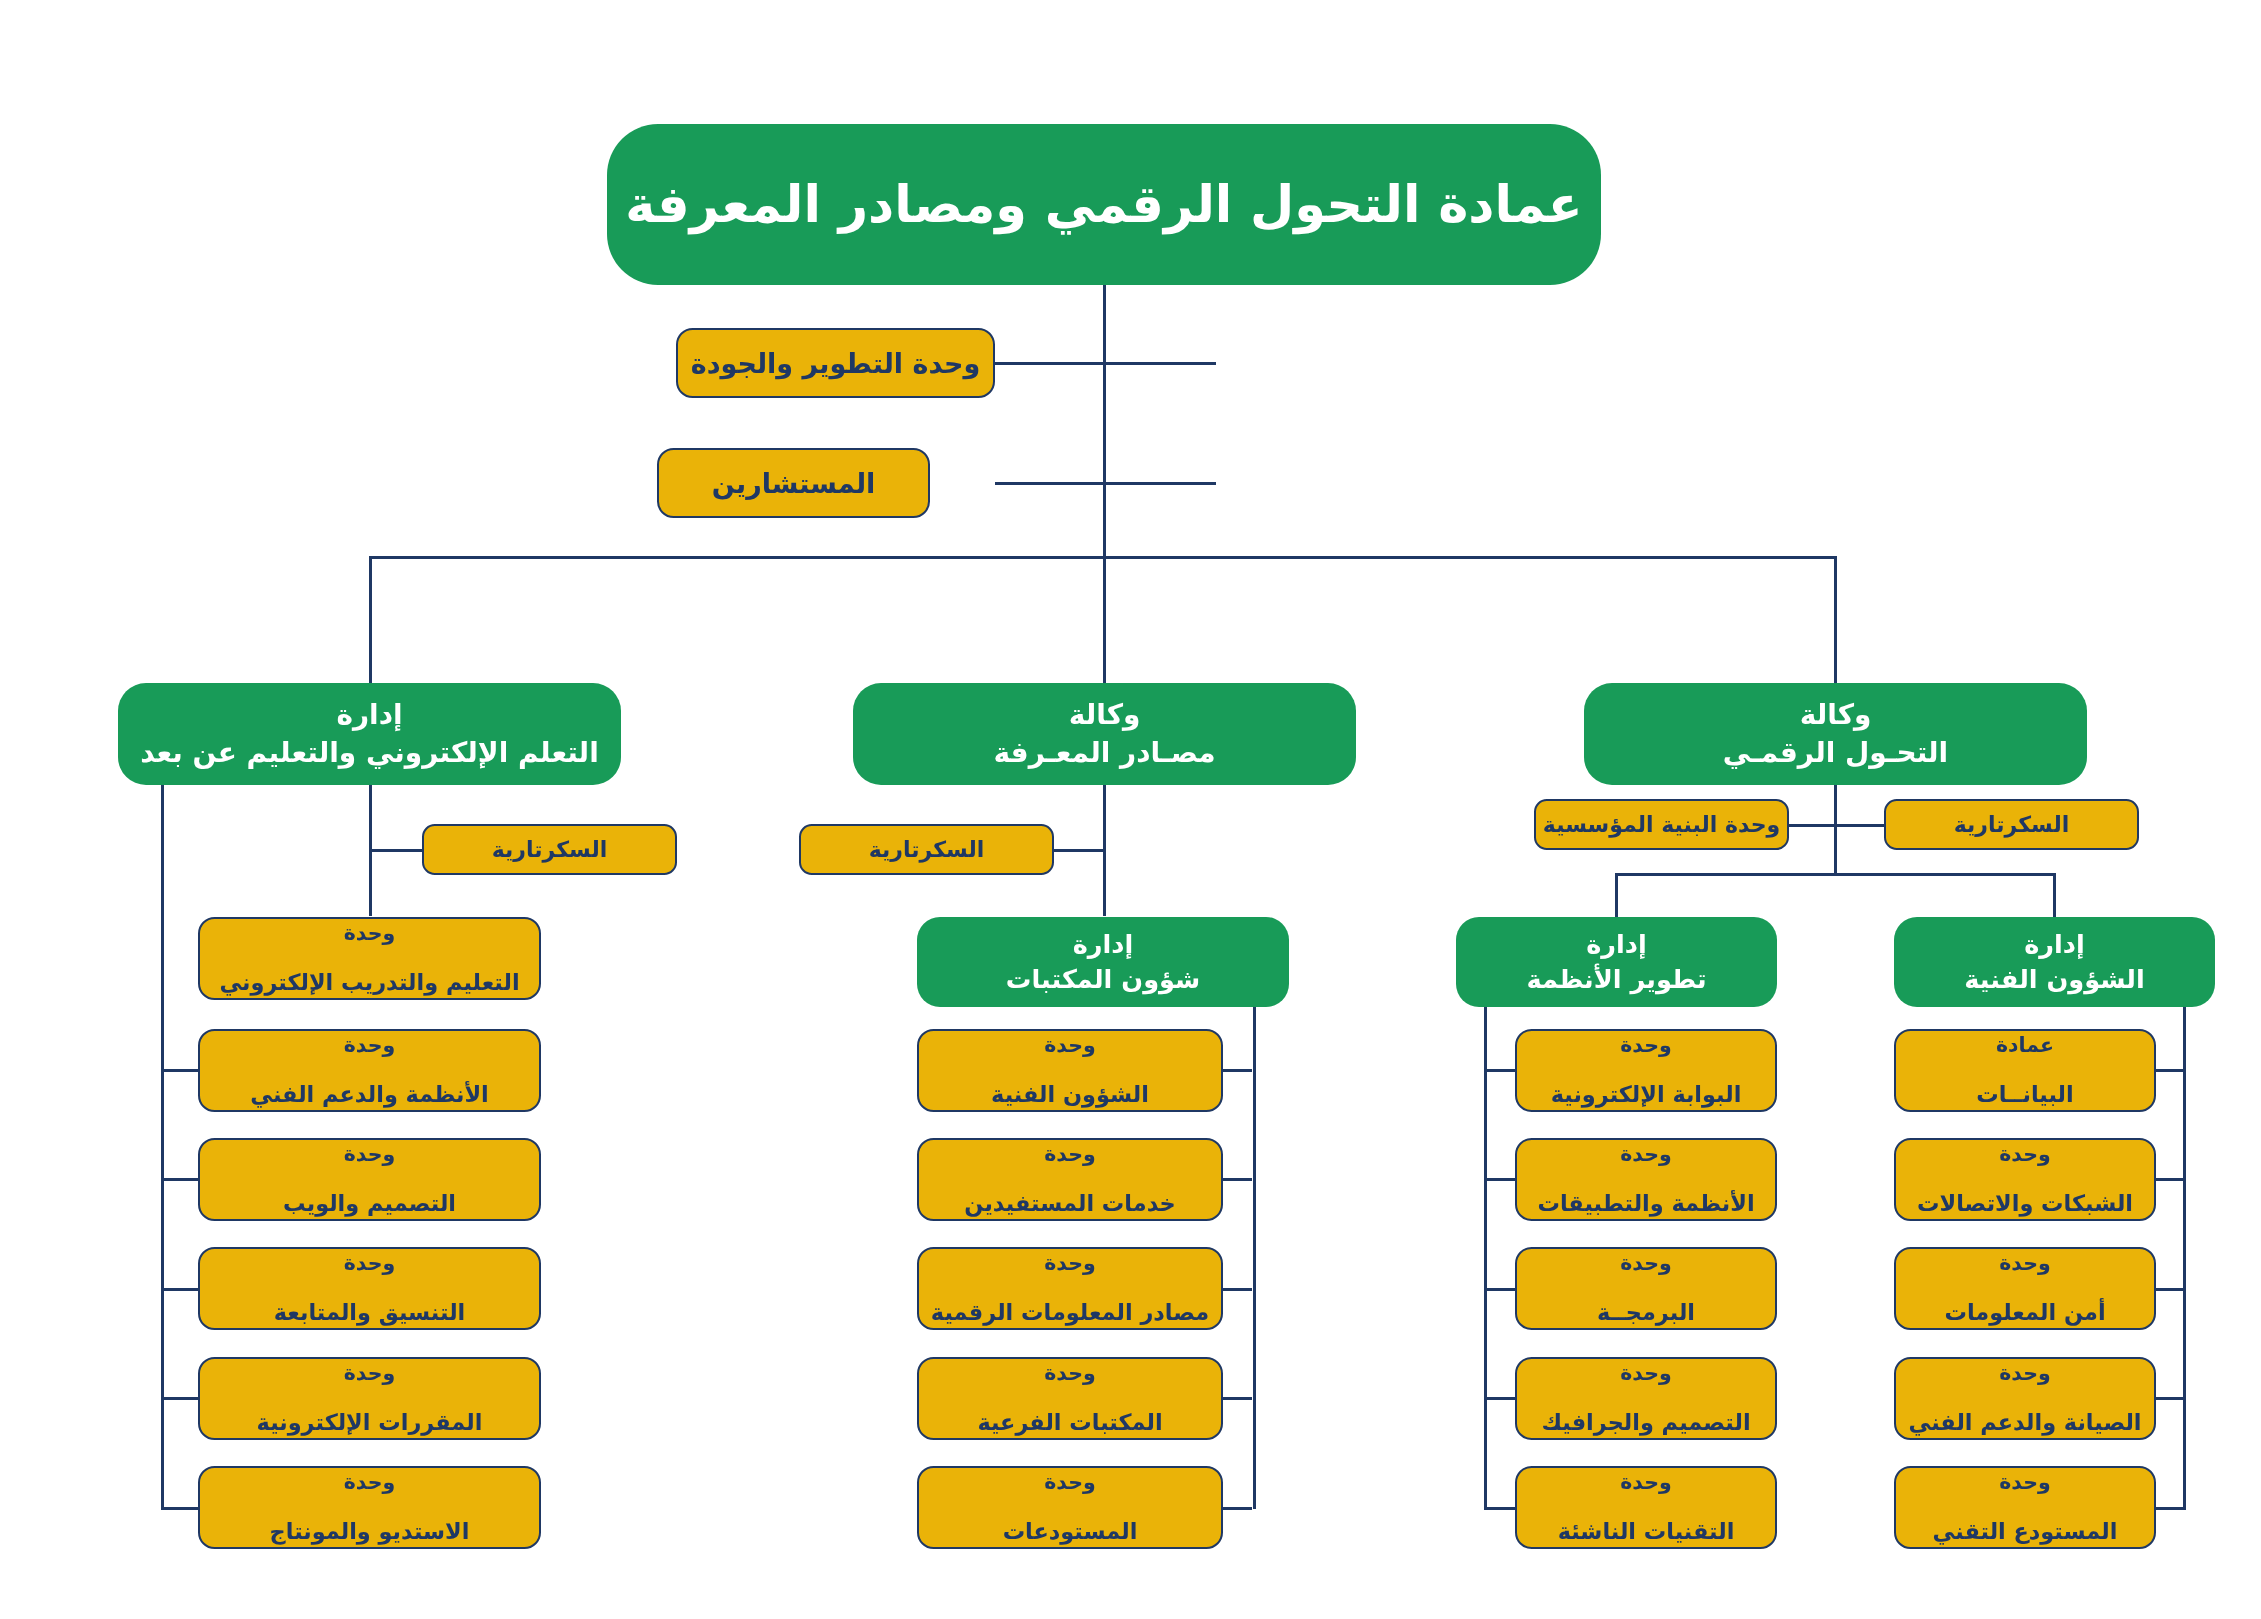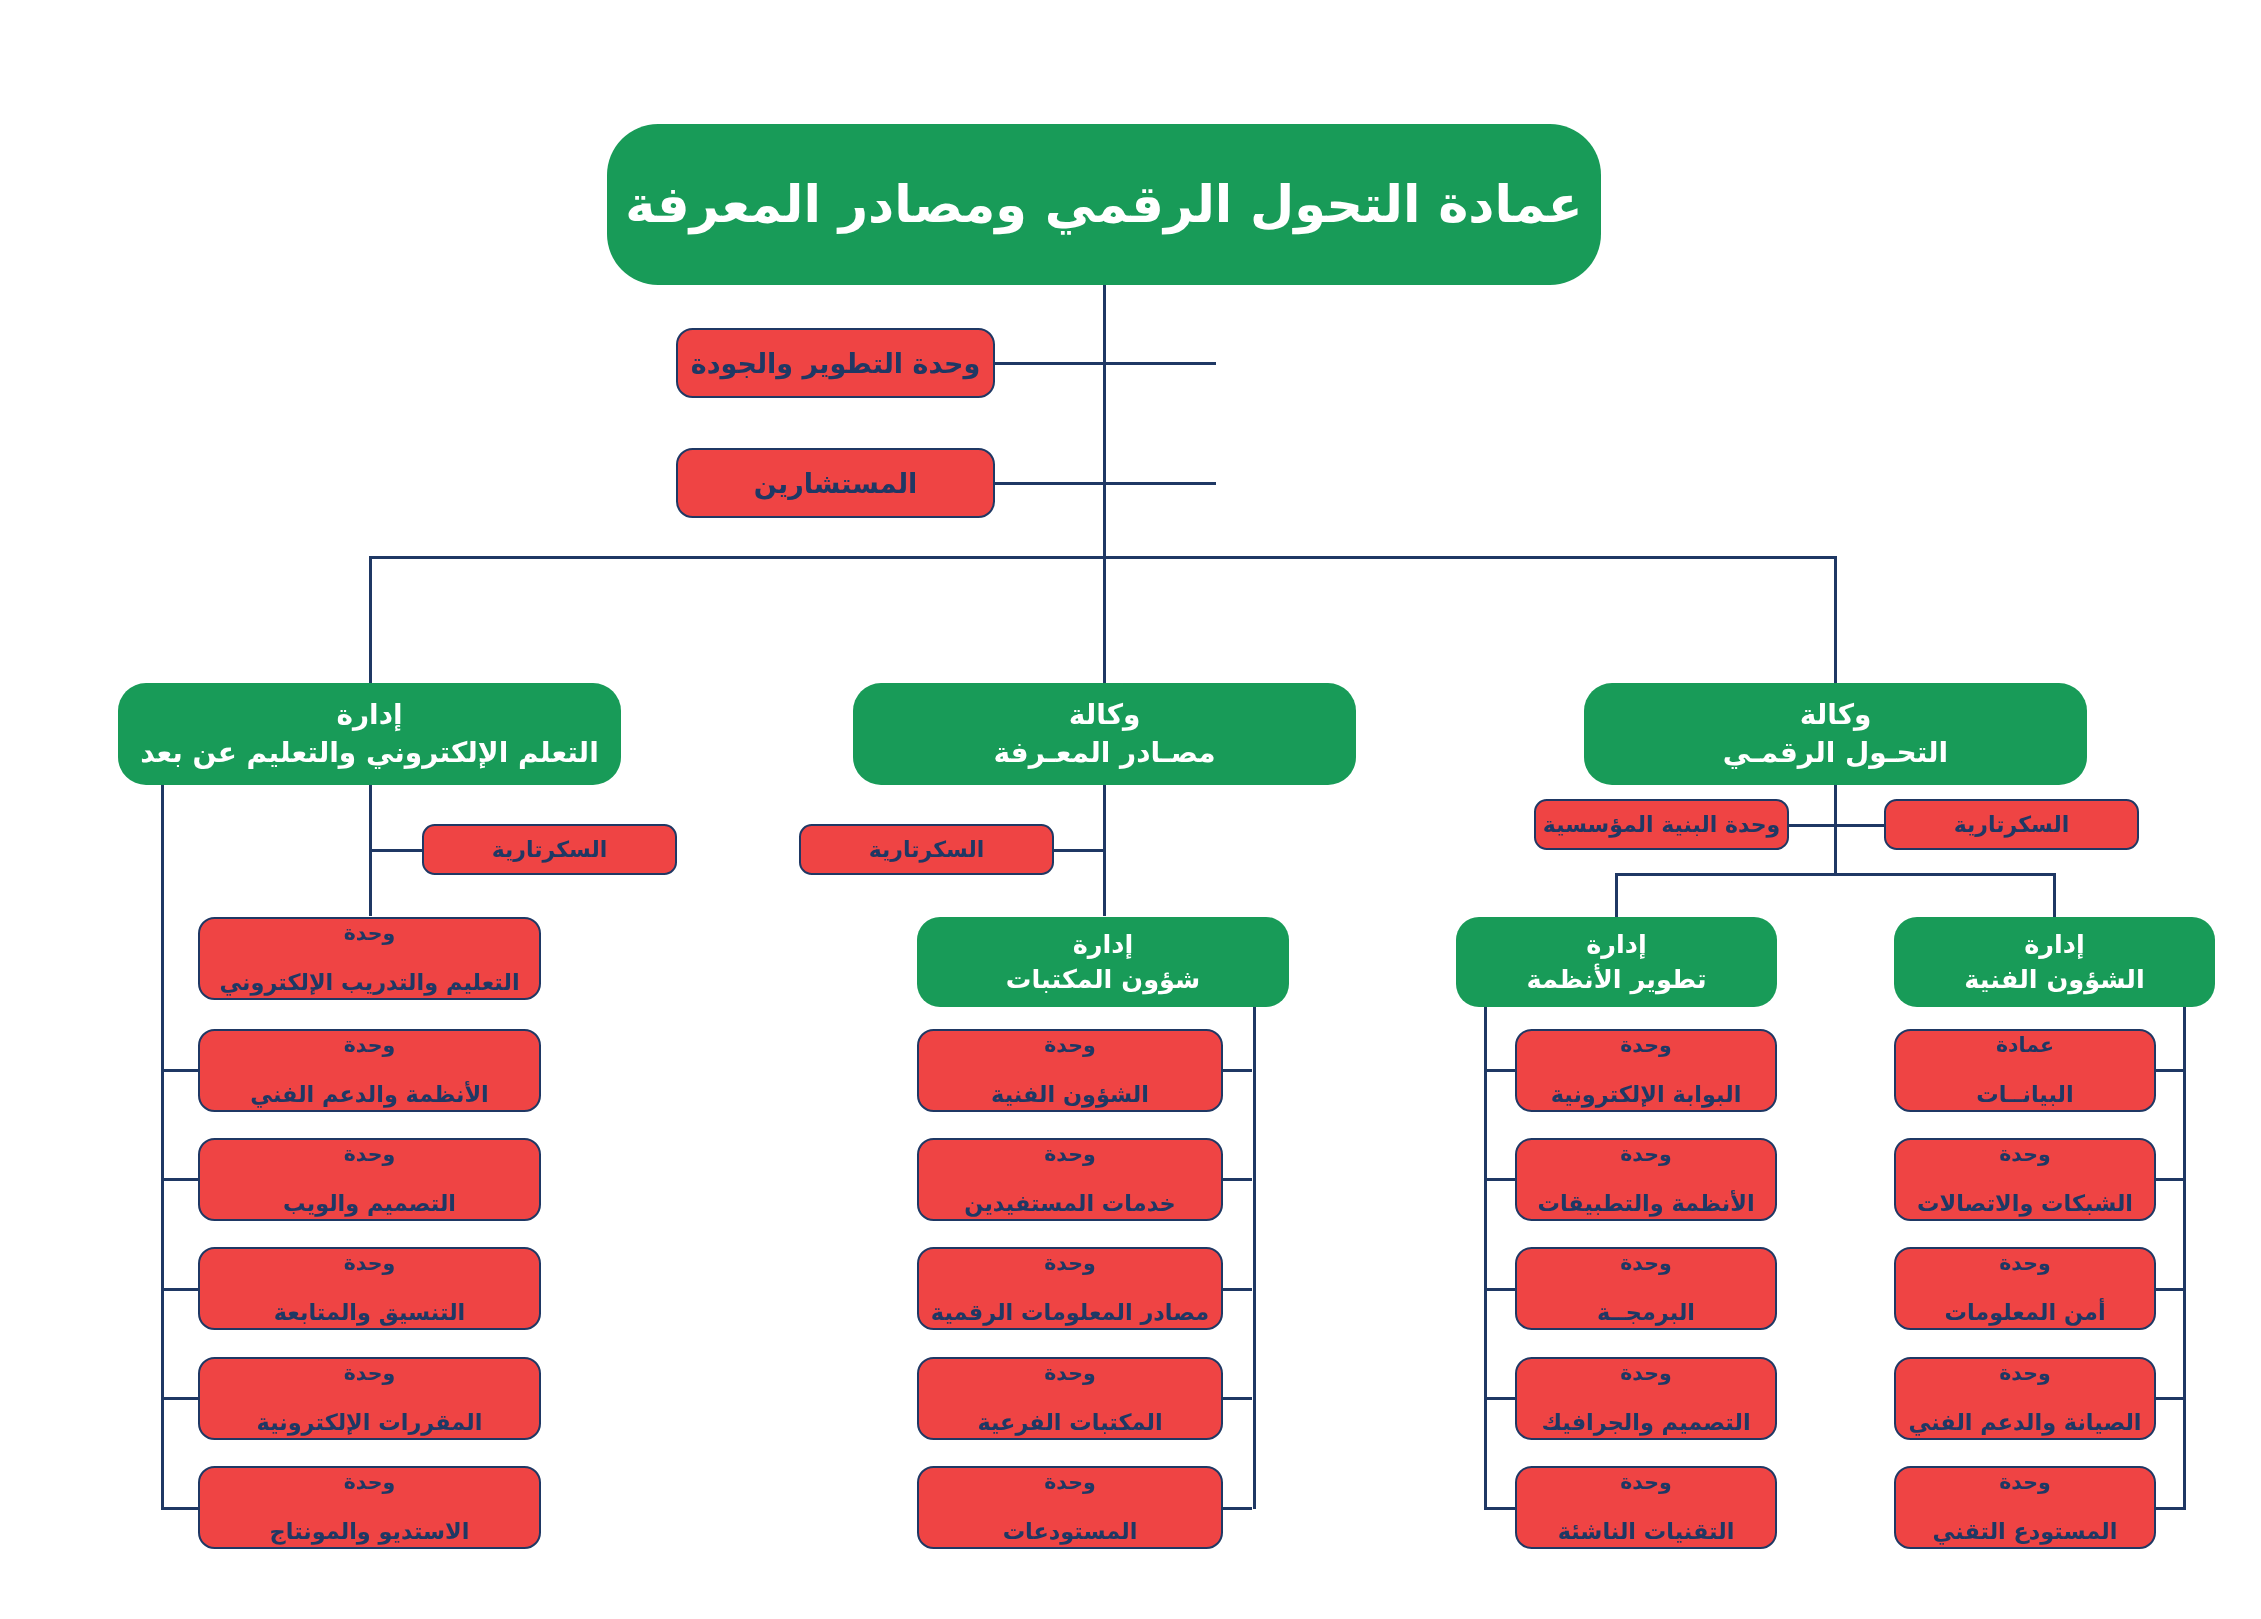--- a/index.html
+++ b/index.html
@@ -20,21 +20,21 @@
   .gbox {
     position: absolute;
     background: var(--green, #189b58);
     color: #ffffff;
     display: flex; flex-direction: column;
     align-items: center; justify-content: center;
     text-align: center; font-weight: bold;
   }
   .wbox {
     position: absolute;
-    background: #ef4444;
+    background: #eab308;
     border: 2.6px solid var(--navy, #1f3864);
     color: var(--navy, #1f3864);
     display: flex; flex-direction: column;
     align-items: center; justify-content: center;
     text-align: center; font-weight: bold;
   }
   .root   { border-radius: 51px; font-size: 51px; }
   .branch { border-radius: 28px; font-size: 28px; line-height: 1.35; }
   .dept   { border-radius: 23px; font-size: 25.6px; line-height: 1.35; }
   .office { border-radius: 16.6px; font-size: 27px; }
@@ -92,21 +92,21 @@
   <div class="line h" style="left:2139px;top:1397px;width:31px"></div>
   <div class="line h" style="left:2139px;top:1507px;width:31px"></div>
 
   <div class="gbox root" style="left:591px;top:124px;width:994px;height:161px">
     <span>عمادة التحول الرقمي ومصادر المعرفة</span>
   </div>
 
   <div class="wbox office" style="left:660px;top:328px;width:319px;height:70px">
     <span>وحدة التطوير والجودة</span>
   </div>
-  <div class="wbox office" style="left:660px;top:448px;width:319px;height:70px">
+  <div class="wbox office" style="left:641px;top:448px;width:273px;height:70px">
     <span>المستشارين</span>
   </div>
 
   <div class="gbox branch" style="left:102px;top:683px;width:503px;height:102px">
     <span>إدارة</span>
     <span>التعلم الإلكتروني والتعليم عن بعد</span>
   </div>
   <div class="gbox branch" style="left:837px;top:683px;width:503px;height:102px">
     <span>وكالة</span>
     <span>مصـادر المعـرفة</span>

